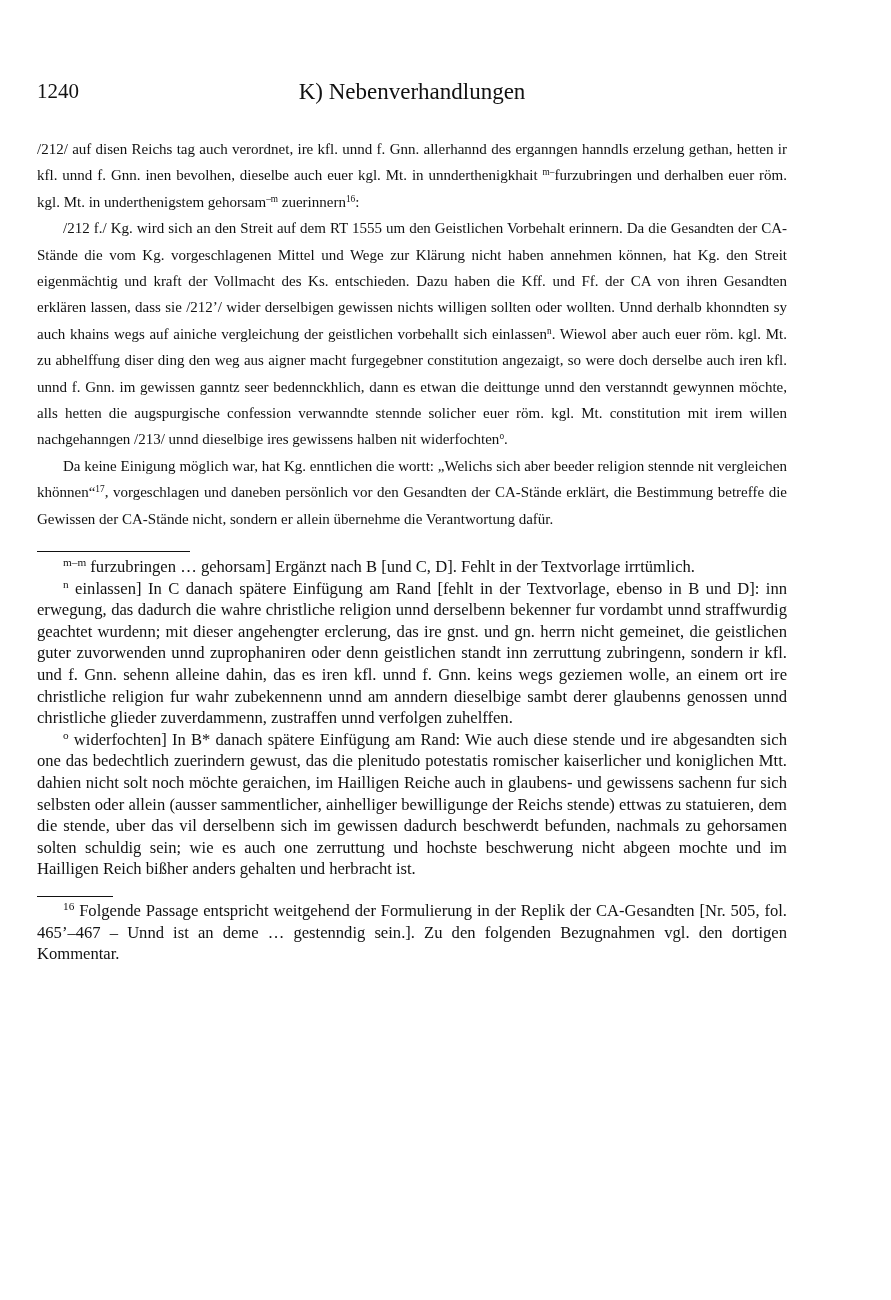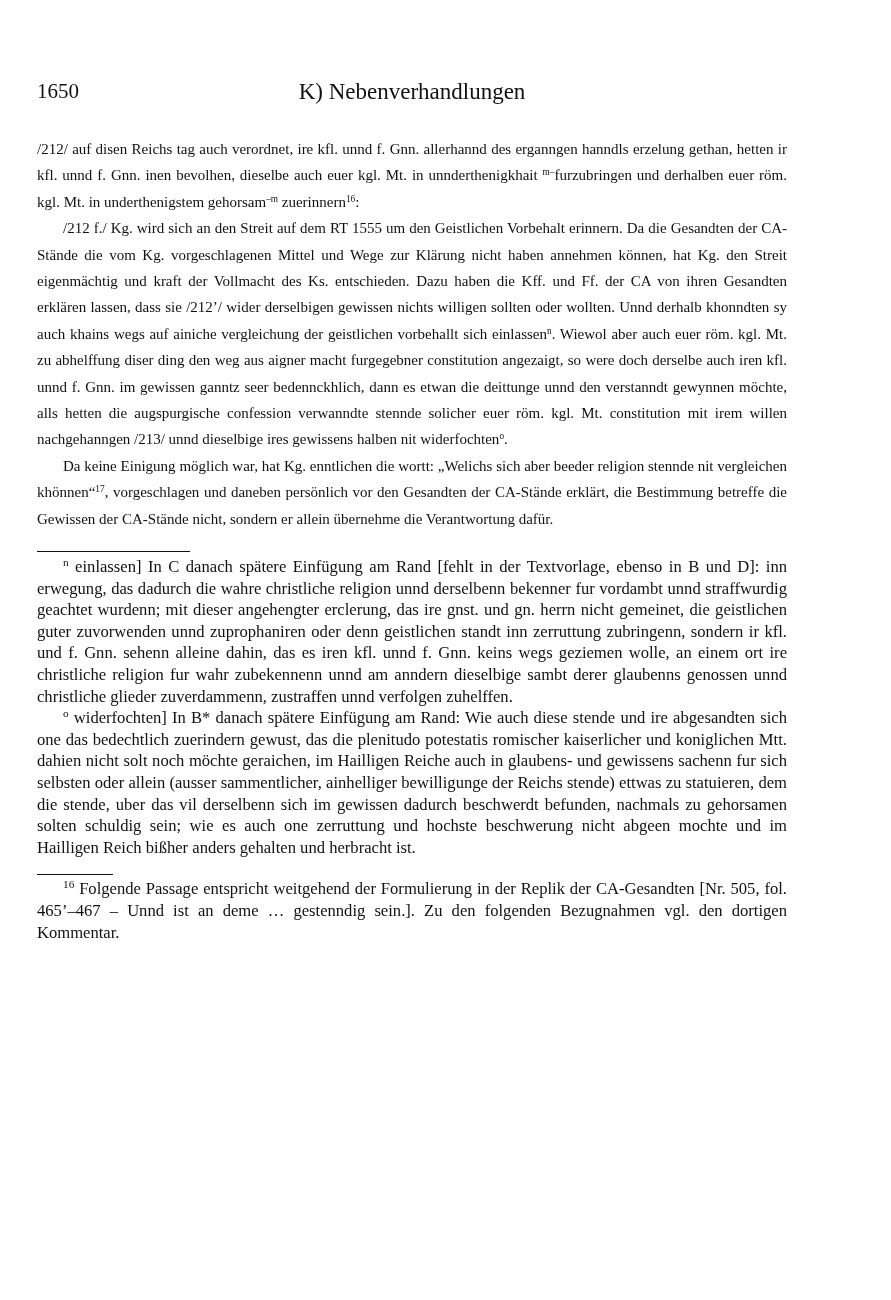--- a/index.html
+++ b/index.html
@@ -35,36 +35,37 @@
   .notes p { margin: 0; text-indent: 26px; }
   .notes sup { font-size: 0.68em; }
   .fn16 { margin-top: 3px; }
 </style>
 </head>
 <body>
 
 <div class="page">
 
   <div class="running-head">
-    <span class="page-number">1650</span>
+    <span class="page-number">1240</span>
     <span class="running-title">K) Nebenverhandlungen</span>
   </div>
 
   <div class="body-text">
     <p><span>/212/ auf disen Reichs tag auch verordnet, ire kfl. unnd f. Gnn. allerhannd des erganngen hanndls erzelung gethan, hetten ir kfl. unnd f. Gnn. inen bevolhen, dieselbe auch euer kgl. Mt. in unnderthenigkhait </span><sup>m–</sup><span>furzubringen und derhalben euer röm. kgl. Mt. in underthenigstem gehorsam</span><sup>–m</sup><span> zuerinnern</span><sup>16</sup><span>:</span></p>
 
     <p class="indent"><span class="it">/212 f./ Kg. wird sich an den Streit auf dem RT 1555 um den Geistlichen Vorbehalt erinnern. Da die Gesandten der CA-Stände die vom Kg. vorgeschlagenen Mittel und Wege zur Klärung nicht haben annehmen können, hat Kg. den Streit eigenmächtig und kraft der Vollmacht des Ks. entschieden. Dazu haben die Kff. und Ff. der CA von ihren Gesandten erklären lassen, dass sie </span><span>/212’/ wider derselbigen gewissen nichts willigen sollten oder wollten. Unnd derhalb khonndten sy auch khains wegs auf ainiche vergleichung der geistlichen vorbehallt sich einlassen</span><sup>n</sup><span>. Wiewol aber auch euer röm. kgl. Mt. zu abhelffung diser ding den weg aus aigner macht furgegebner constitution angezaigt, so were doch derselbe auch iren kfl. unnd f. Gnn. im gewissen ganntz seer bedennckhlich, dann es etwan die deittunge unnd den verstanndt gewynnen möchte, alls hetten die augspurgische confession verwanndte stennde solicher euer röm. kgl. Mt. constitution mit irem willen nachgehanngen /213/ unnd dieselbige ires gewissens halben nit widerfochten</span><sup>o</sup><span>.</span></p>
 
     <p class="indent"><span class="it">Da keine Einigung möglich war, hat Kg.</span><span> enntlichen die wortt: „Welichs sich aber beeder religion stennde nit vergleichen khönnen“</span><sup>17</sup><span>, </span><span class="it">vorgeschlagen und daneben persönlich vor den Gesandten der CA-Stände erklärt, die Bestimmung betreffe die Gewissen der CA-Stände nicht, sondern er allein übernehme die Verantwortung dafür.</span></p>
 
   </div>
 
   <div class="rule rule-long"></div>
 
   <div class="notes">
+    <p><sup>m–m</sup><span> furzubringen … gehorsam</span><span class="it">] Ergänzt nach B [und C, D]. Fehlt in der Textvorlage irrtümlich.</span></p>
     <p><sup>n</sup><span> einlassen</span><span class="it">] In C danach spätere Einfügung am Rand [fehlt in der Textvorlage, ebenso in B und D]:</span><span> inn erwegung, das dadurch die wahre christliche religion unnd derselbenn bekenner fur vordambt unnd straffwurdig geachtet wurdenn; mit dieser angehengter erclerung, das ire gnst. und gn. herrn nicht gemeinet, die geistlichen guter zuvorwenden unnd zuprophaniren oder denn geistlichen standt inn zerruttung zubringenn, sondern ir kfl. und f. Gnn. sehenn alleine dahin, das es iren kfl. unnd f. Gnn. keins wegs geziemen wolle, an einem ort ire christliche religion fur wahr zubekennenn unnd am anndern dieselbige sambt derer glaubenns genossen unnd christliche glieder zuverdammenn, zustraffen unnd verfolgen zuhelffen.</span></p>
     <p><sup>o</sup><span> widerfochten</span><span class="it">] In B* danach spätere Einfügung am Rand:</span><span> Wie auch diese stende und ire abgesandten sich one das bedechtlich zuerindern gewust, das die plenitudo potestatis romischer kaiserlicher und koniglichen Mtt. dahien nicht solt noch möchte geraichen, im Hailligen Reiche auch in glaubens- und gewissens sachenn fur sich selbsten oder allein (ausser sammentlicher, ainhelliger bewilligunge der Reichs stende) ettwas zu statuieren, dem die stende, uber das vil derselbenn sich im gewissen dadurch beschwerdt befunden, nachmals zu gehorsamen solten schuldig sein; wie es auch one zerruttung und hochste beschwerung nicht abgeen mochte und im Hailligen Reich bißher anders gehalten und herbracht ist.</span></p>
   </div>
 
   <div class="rule rule-short"></div>
 
   <div class="notes fn16">
     <p><sup>16</sup><span class="it"> Folgende Passage entspricht weitgehend der Formulierung in der Replik der CA-Gesandten [Nr. 505, fol. 465’–467 – </span><span>Unnd ist an deme … gestenndig sein.</span><span class="it">]. Zu den folgenden Bezugnahmen vgl. den dortigen Kommentar.</span></p>
   </div>
 

